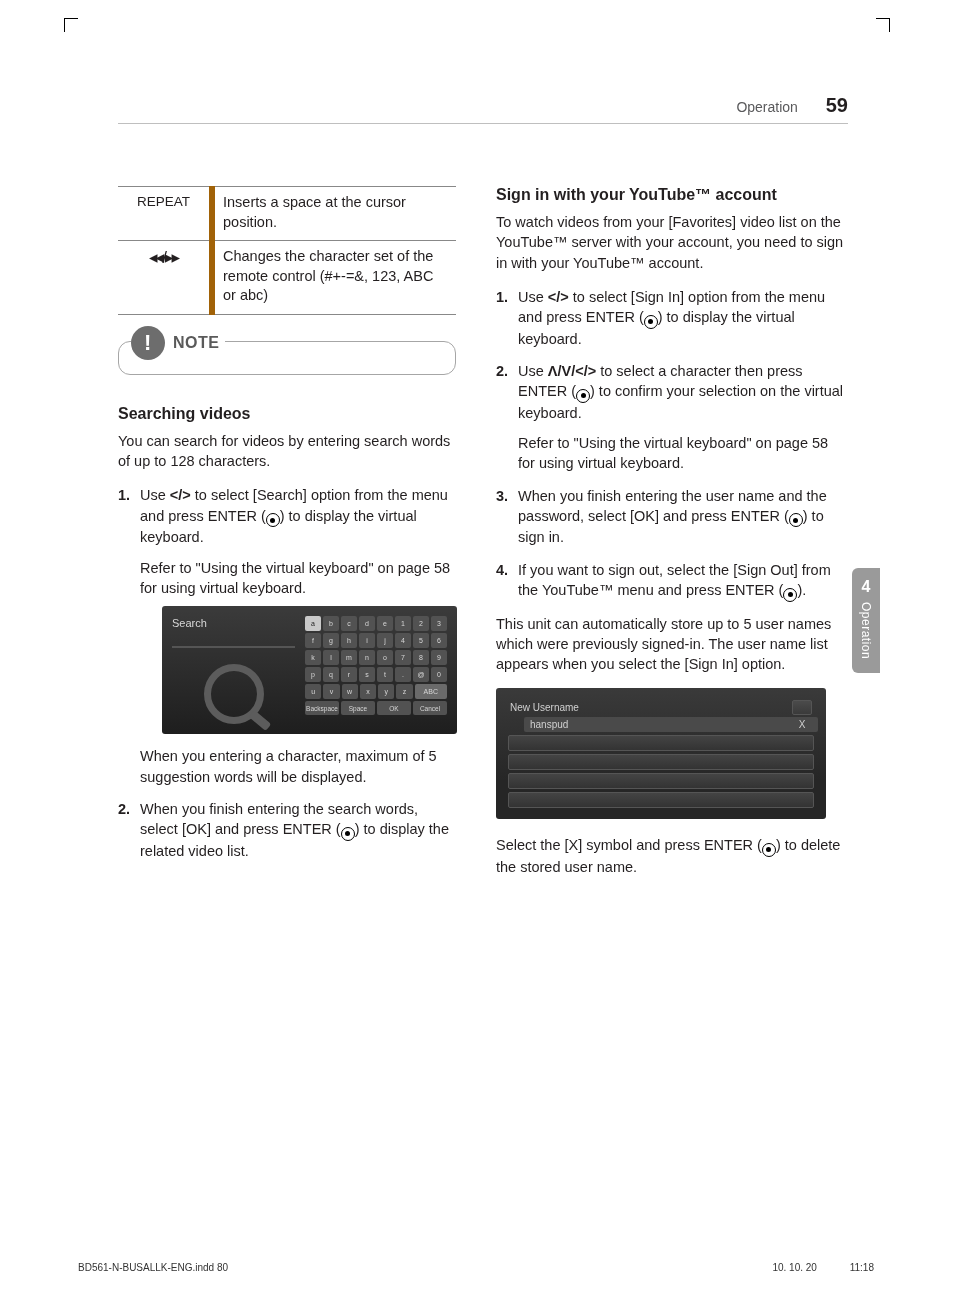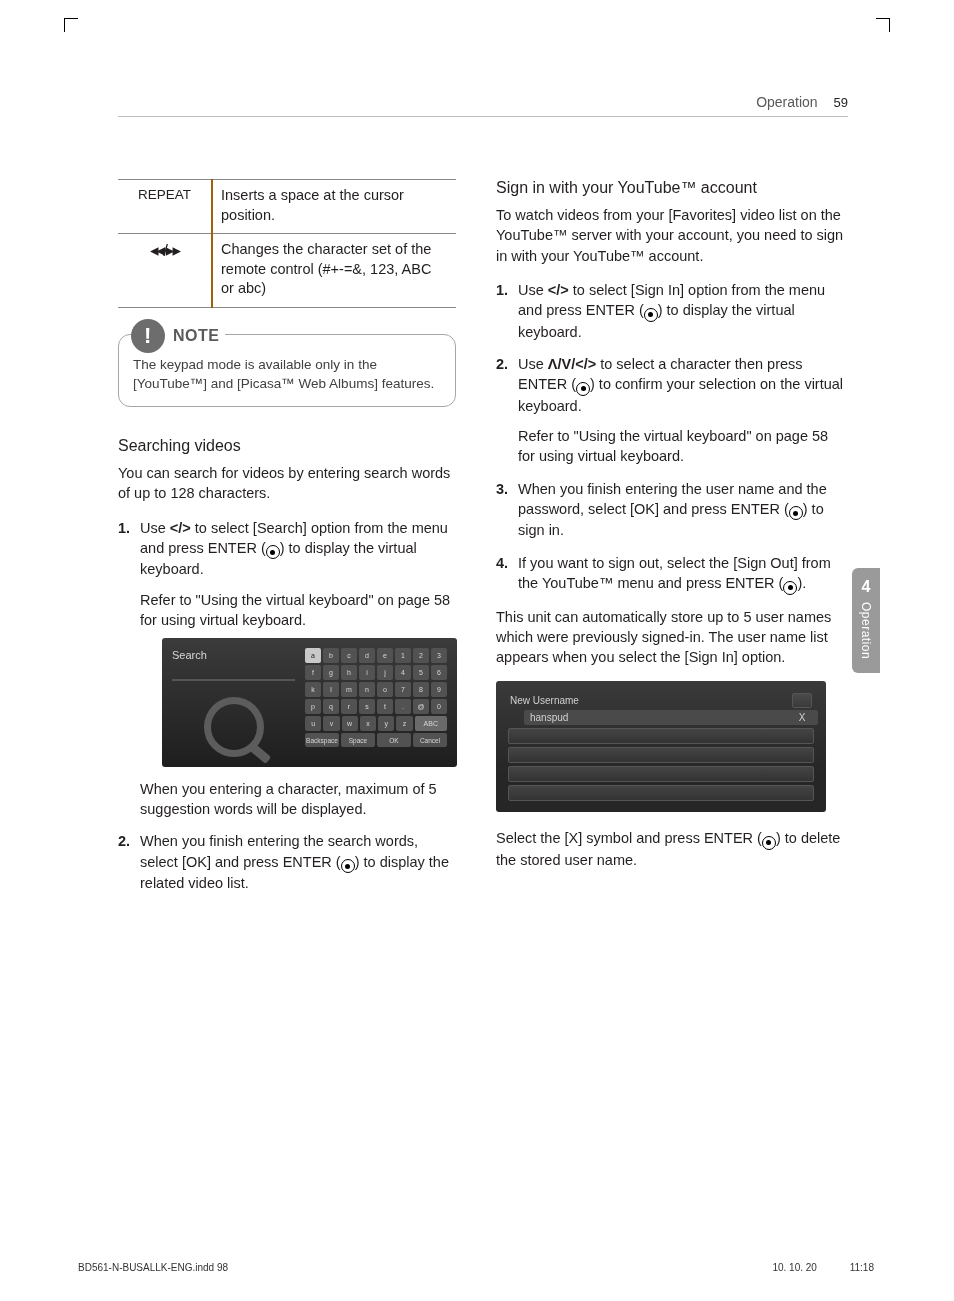--- a/index.html
+++ b/index.html
@@ -26,21 +26,21 @@
 
   
   .header {
     text-align: right;
     font-size: 14px;
     color: #59595b;
     padding-bottom: 6px;
     border-bottom: 1px solid #bfbfbf;
     margin-bottom: 62px;
   }
-  .header .pgnum { color: #231f20; font-weight: 400; margin-left: 12px; font-size: 13px; }
+  .header .pgnum { color: #231f20; font-weight: 700; margin-left: 24px; font-size: 20px; }
 
   .cols {
     display: flex;
     gap: 40px;
   }
   .col { flex: 1 1 0; }
   .col-left  { max-width: 338px; }
   .col-right { max-width: 352px; }
 
   
@@ -53,21 +53,21 @@
   table.remote td {
     border-top: 1px solid #888;
     border-bottom: 1px solid #888;
     padding: 6px 8px 8px 8px;
     vertical-align: top;
     line-height: 1.35;
   }
   table.remote td:first-child {
     width: 94px;
     text-align: center;
-    border-right: 2px solid #a16207;
+    border-right: 6px solid #a16207;
     font-size: 13.5px;
   }
   .skip-glyph { font-size: 17px; letter-spacing: -2px; vertical-align: middle; }
 
   
   .note {
     border: 1px solid #a6a6a6;
     border-radius: 12px;
     padding: 20px 14px 12px 14px;
     position: relative;
@@ -94,21 +94,21 @@
     background: #6d6d6d;
     color: #fff;
     font-weight: 900;
     display: inline-flex;
     align-items: center; justify-content: center;
     font-size: 22px;
     margin-right: 8px;
   }
 
   h4.section {
-    font-weight: 400;
+    font-weight: 700;
     font-size: 16px;
     margin-bottom: 8px;
   }
   p.body { line-height: 1.4; margin-bottom: 14px; }
 
   ol.steps { list-style: none; counter-reset: st; }
   ol.steps > li {
     counter-increment: st;
     position: relative;
     padding-left: 22px;
@@ -251,21 +251,20 @@
           <td>Changes the character set of the remote control (#+-=&amp;, 123, ABC or abc)</td>
         </tr>
       </tbody>
         </table>
 
       <div class="note">
         <div class="note-badge">
           <span class="note-circle">!</span>
           <span>NOTE</span>
         </div>
-        <span>The keypad mode is available only in the [YouTube™] and [Picasa™ Web Albums] features.</span>
       </div>
 
       <h4 class="section">Searching videos</h4>
       <p class="body">You can search for videos by entering search words of up to 128 characters.</p>
 
       <ol class="steps">
         <li>
           <span>Use </span><span class="arrows">&lt;/&gt;</span><span> to select [Search] option from the menu and press ENTER (</span><span class="enter-icon"></span><span>) to display the virtual keyboard.</span>
           <div class="sub">Refer to "Using the virtual keyboard" on page 58 for using virtual keyboard.</div>
 
@@ -391,18 +390,18 @@
     </div>
   </div>
 
   <div class="thumb">
     <div class="num">4</div>
     <div class="txt">Operation</div>
   </div>
 </div>
 
 <div class="footer">
-  <span>BD561-N-BUSALLK-ENG.indd   98</span>
+  <span>BD561-N-BUSALLK-ENG.indd   80</span>
   <span class="r">
     <span>10. 10. 20</span>
     <span>11:18</span>
   </span>
 </div>
 
 </body></html>

